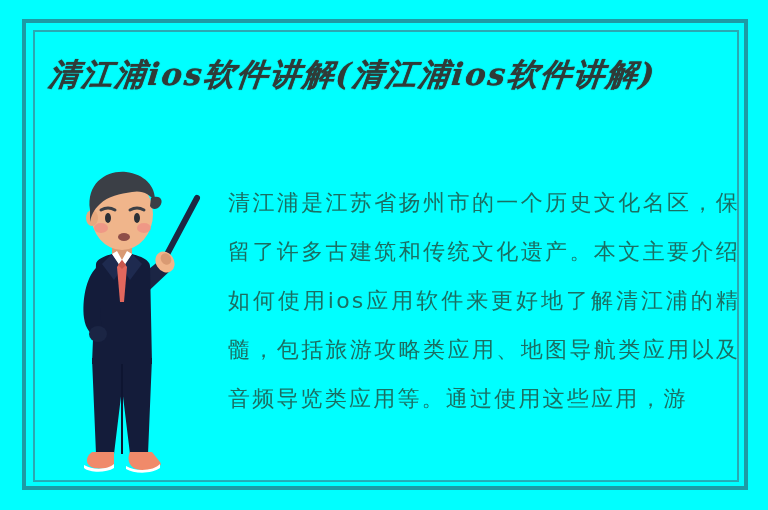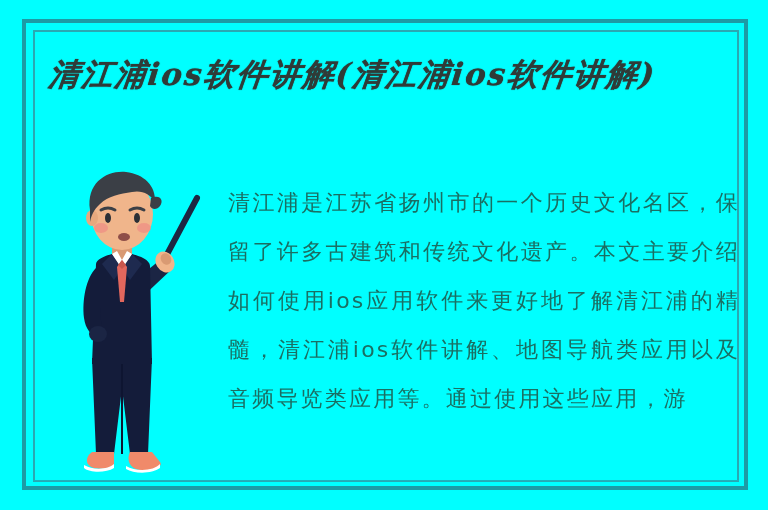--- a/index.html
+++ b/index.html
@@ -147,16 +147,16 @@
       <path d="M36 190 L96 190 L92 286 L74 286 L66 220 L58 286 L40 286 Z" fill="#141c3a"></path>
       <path d="M66 196 L66 286" stroke="#0e1531" stroke-width="2"></path>
 
       <path d="M36 284 L58 284 L58 296 C58 300 48 302 38 300 C30 298 28 290 36 284 Z" fill="#f08a6a"></path>
       <path d="M28 297 C36 302 52 302 58 296 L58 300 C50 305 34 305 28 300 Z" fill="#ffffff"></path>
       <path d="M74 284 L96 284 L104 294 C108 299 96 303 84 302 C74 301 70 292 74 284 Z" fill="#f08a6a"></path>
       <path d="M70 298 C80 304 98 303 104 296 L104 300 C96 306 78 306 70 301 Z" fill="#ffffff"></path>
     </svg>
   </div>
 
-  <div class="body-copy">清江浦是江苏省扬州市的一个历史文化名区，保留了许多古建筑和传统文化遗产。本文主要介绍如何使用ios应用软件来更好地了解清江浦的精髓，清江浦ios软件讲解、地图导航类应用以及音频导览类应用等。通过使用这些应用，游</div>
+  <div class="body-copy">清江浦是江苏省扬州市的一个历史文化名区，保留了许多古建筑和传统文化遗产。本文主要介绍如何使用ios应用软件来更好地了解清江浦的精髓，包括旅游攻略类应用、地图导航类应用以及音频导览类应用等。通过使用这些应用，游</div>
 
   <div class="baseline-rule"></div>
 </div>
 
 </body></html>

